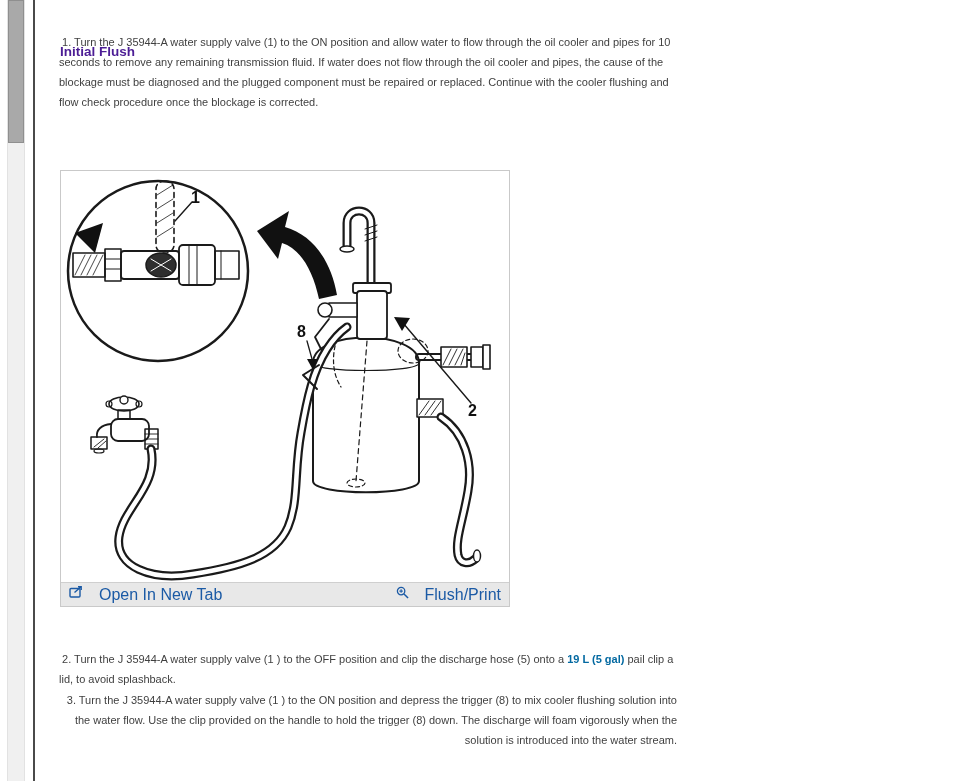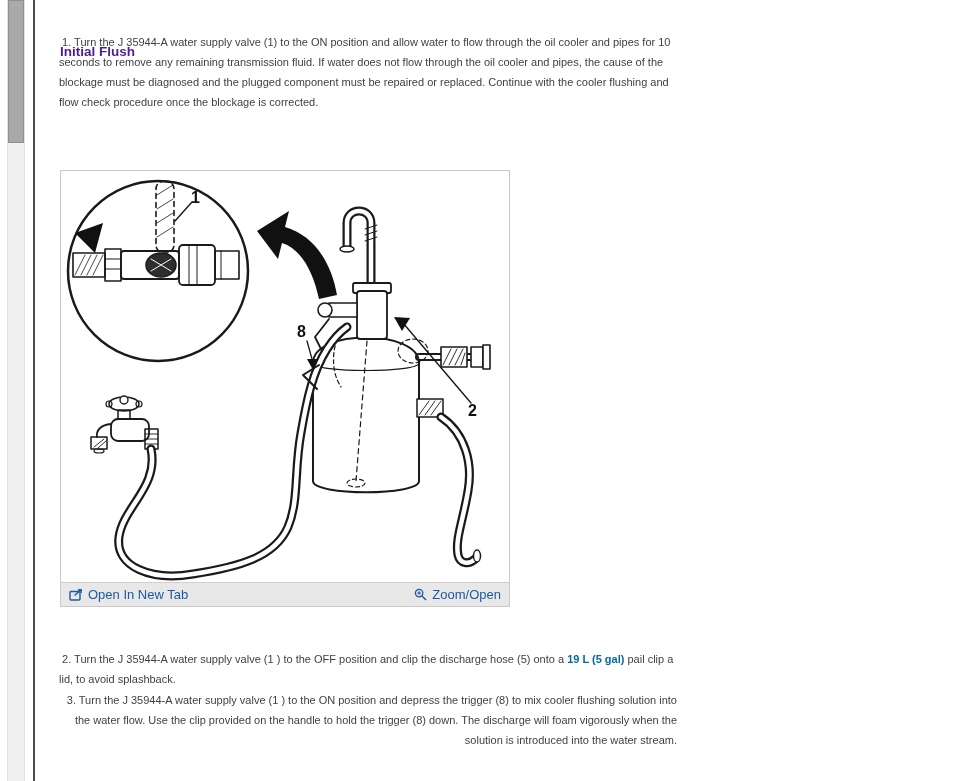--- a/index.html
+++ b/index.html
@@ -18,21 +18,21 @@
   .para{position:absolute;left:59px;width:618px;margin:0;font-size:11px;line-height:20px;color:#3f3f3f;white-space:pre-wrap;}
   #step1{top:32px;}
   #step2{top:649px;}
   #step3{top:690px;text-align:right;}
   .para b{color:#0369a1;}
 
   
   .figure-frame{position:absolute;left:60px;top:170px;width:448px;border:1px solid #c9c9c9;background:#fff;}
   .figure-image{position:relative;width:448px;height:411px;background:#fff;}
   .figure-footer{height:23px;background:#e8e8e8;border-top:1px solid #cfcfcf;display:flex;justify-content:space-between;align-items:center;padding:0 8px;}
-  .fig-link{display:flex;align-items:center;gap:5px;color:#1b5aa5;font-size:13px;cursor:pointer;text-decoration:none;}
+  .fig-link{display:flex;align-items:flex-start;gap:16px;color:#1b5aa5;font-size:16px;cursor:pointer;text-decoration:none;}
   .fig-link svg{display:block;}
 
   
   .figure-image svg{position:absolute;left:0;top:0;}
   svg text.callout{font-family:"Liberation Sans",sans-serif;font-size:16px;font-weight:bold;fill:#111;stroke:none;}
 </style>
 </head>
 <body>
 
 <div class="scroll-track">
@@ -164,20 +164,20 @@
     </a>
     <a class="fig-link">
       <span>
         <svg width="13" height="13" viewBox="0 0 14 14">
           <circle cx="5.5" cy="5.5" r="4" fill="none" stroke="#1b5aa5" stroke-width="1.4"></circle>
           <line x1="8.6" y1="8.6" x2="13" y2="13" stroke="#1b5aa5" stroke-width="1.6"></line>
           <line x1="3.6" y1="5.5" x2="7.4" y2="5.5" stroke="#1b5aa5" stroke-width="1.2"></line>
           <line x1="5.5" y1="3.6" x2="5.5" y2="7.4" stroke="#1b5aa5" stroke-width="1.2"></line>
         </svg>
       </span>
-      <span>Zoom/Open</span>
+      <span>Flush/Print</span>
     </a>
   </div>
 </div>
 
 <p class="para" id="step2"><span> 2. Turn the J 35944-A water supply valve (1 ) to the OFF position and clip the discharge hose (5) onto a </span><b>19 L (5 gal)</b><span> pail clip a lid, to avoid splashback.</span></p>
 
 <p class="para" id="step3"> 3. Turn the J 35944-A water supply valve (1 ) to the ON position and depress the trigger (8) to mix cooler flushing solution into the water flow. Use the clip provided on the handle to hold the trigger (8) down. The discharge will foam vigorously when the solution is introduced into the water stream.</p>
 
 </body></html>

